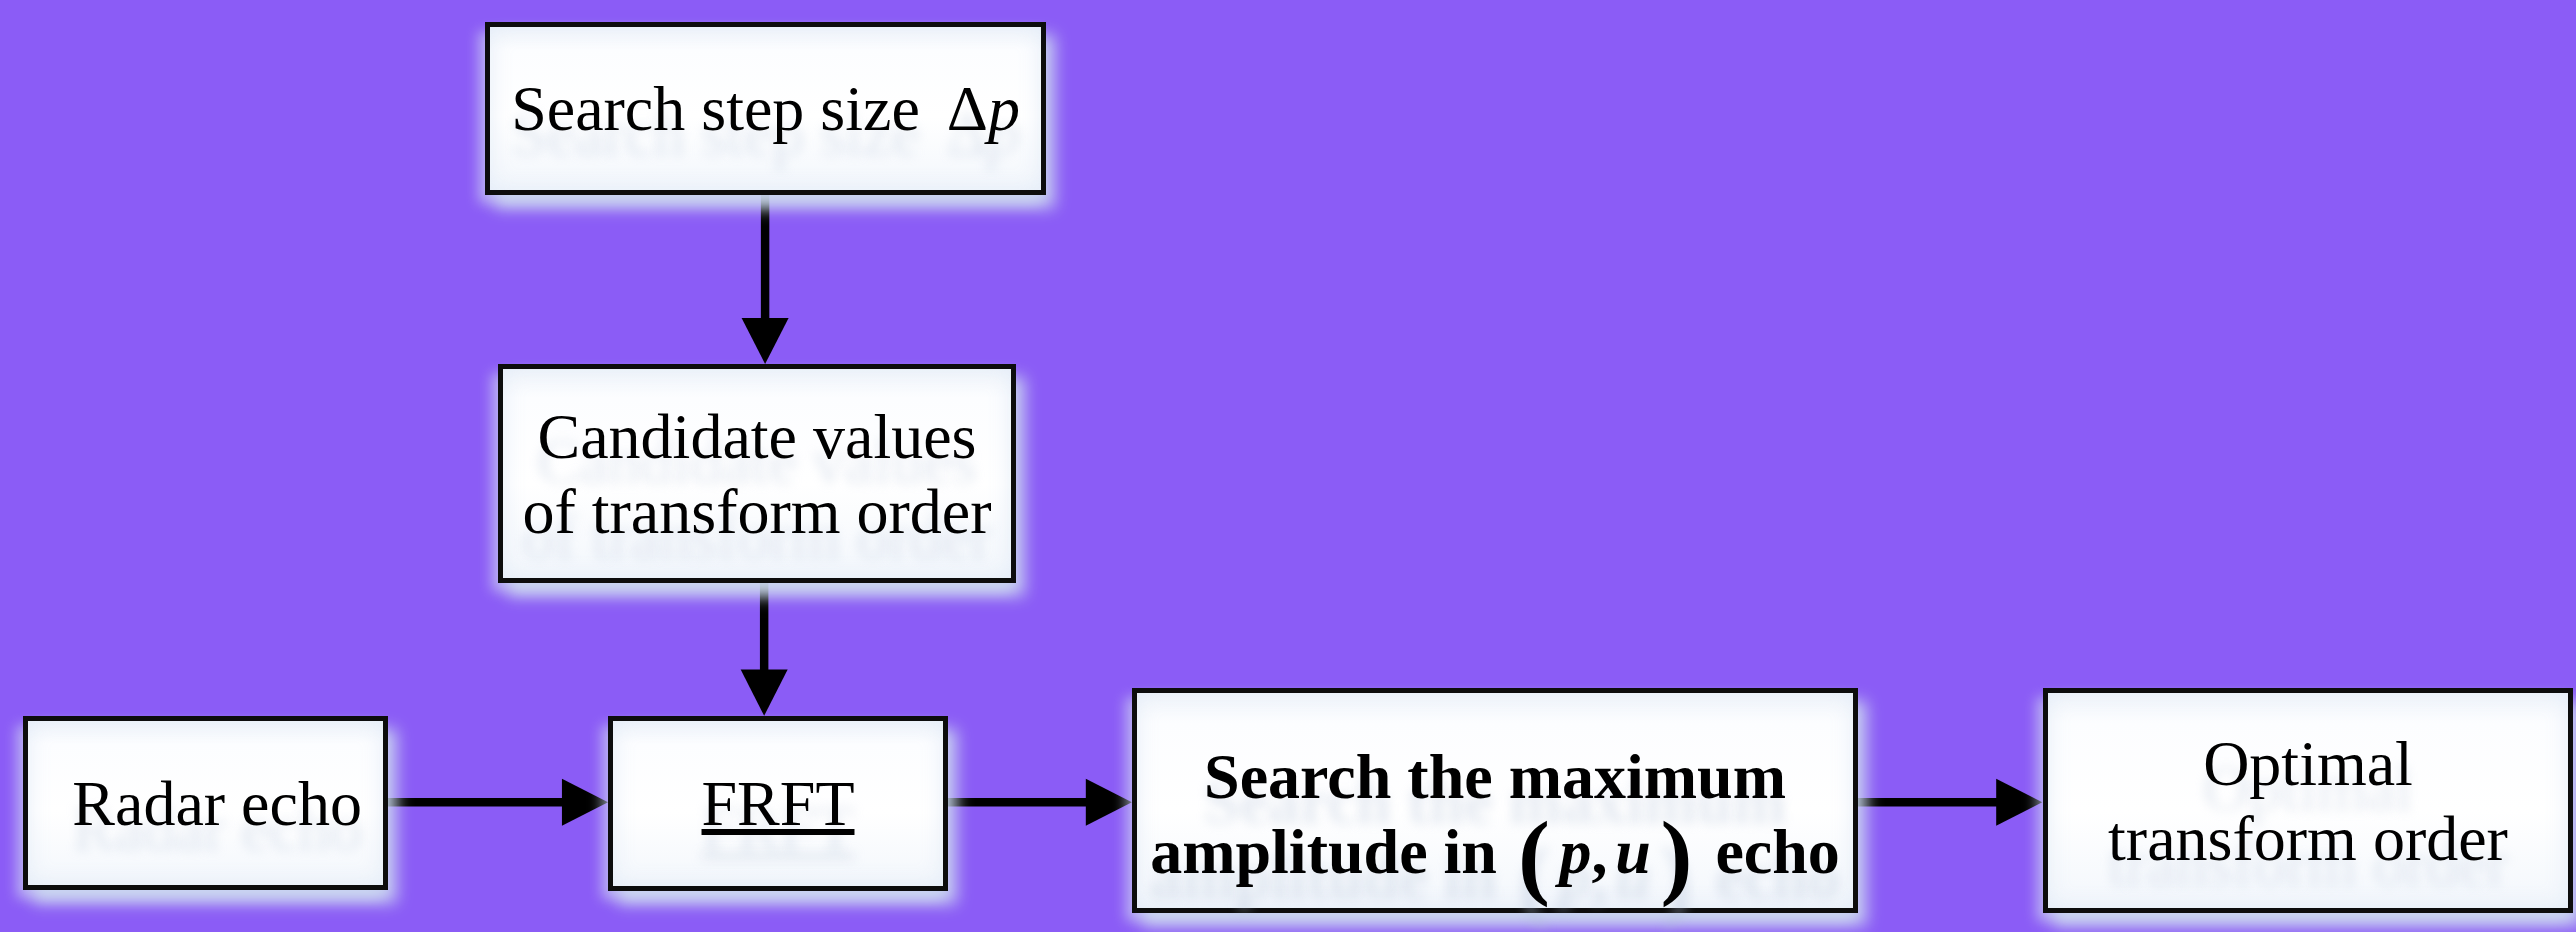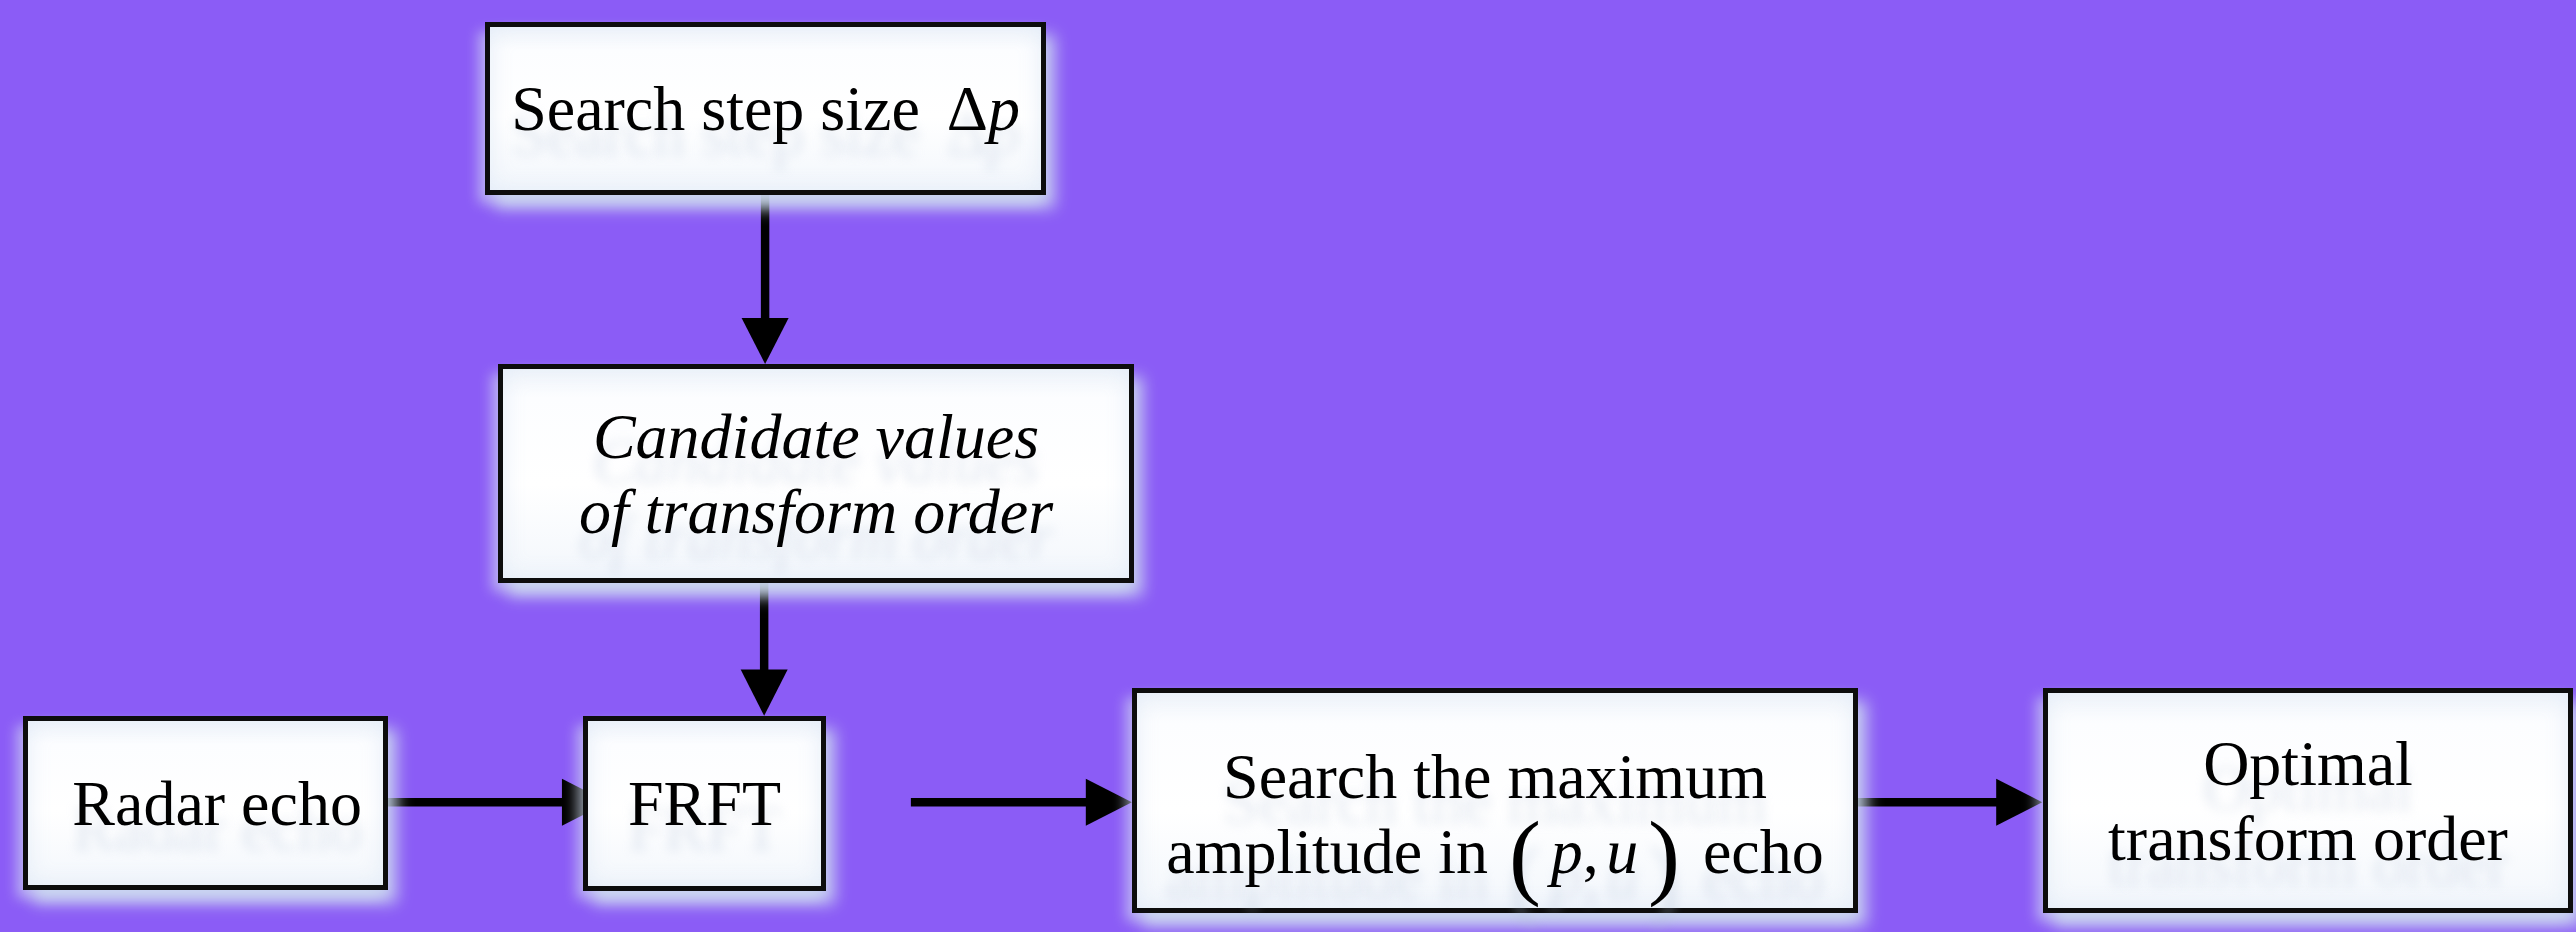--- a/index.html
+++ b/index.html
@@ -32,24 +32,24 @@
     font-size: 64px;
     line-height: 75px;
     white-space: nowrap;
   }
   .box .line {
     display: block;
     text-shadow: 0 24.5px 10.3px rgba(172, 188, 214, 0.33);
   }
   
   #box-search-step { left: 485px;  top: 21.6px;  width: 561px; height: 173px; }
-  #box-candidate   { left: 498px;  top: 364px; width: 636px; height: 219px; font-style: italic; }
+  #box-candidate   { left: 498px;  top: 364px; width: 518px; height: 219px; }
   #box-radar       { left: 22.6px;   top: 716px; width: 365px; height: 174px; padding-left: 24px; }
-  #box-frft        { left: 583px;  top: 716px; width: 243px; height: 175px; }
-  #box-search-max  { left: 1132px; top: 688px; width: 726px; height: 225px; padding-top: 27px; }
+  #box-frft        { left: 608px;  top: 716px; width: 340px; height: 175px; text-decoration: underline; }
+  #box-search-max  { left: 1132px; top: 688px; width: 726px; height: 225px; padding-top: 27px; font-weight: bold; }
   #box-optimal     { left: 2043px; top: 688px; width: 530px; height: 225px; }
 
   
   .mvar { font-style: italic; }
   .delta { font-style: normal; margin-left: 0.42em; }
   .paren {
     font-style: normal;
     font-size: 1.5em;
     line-height: 0;
     vertical-align: -0.15em;

